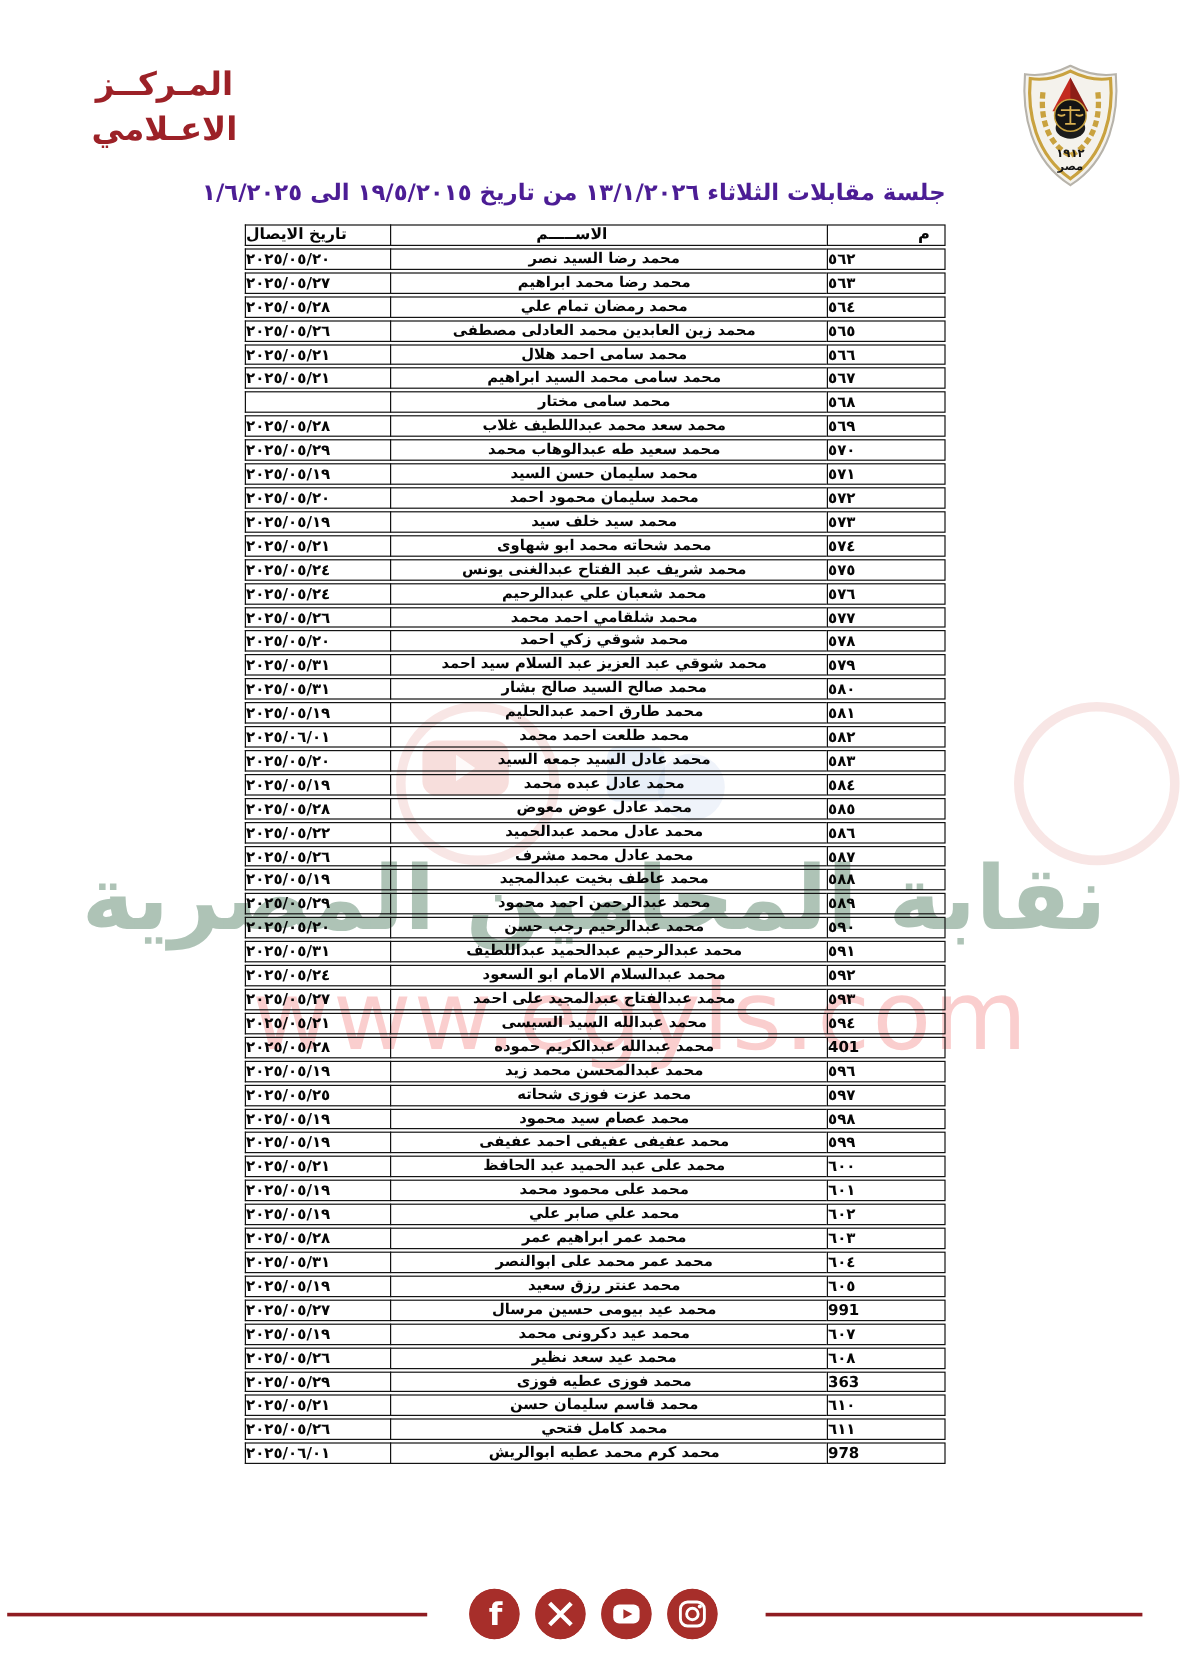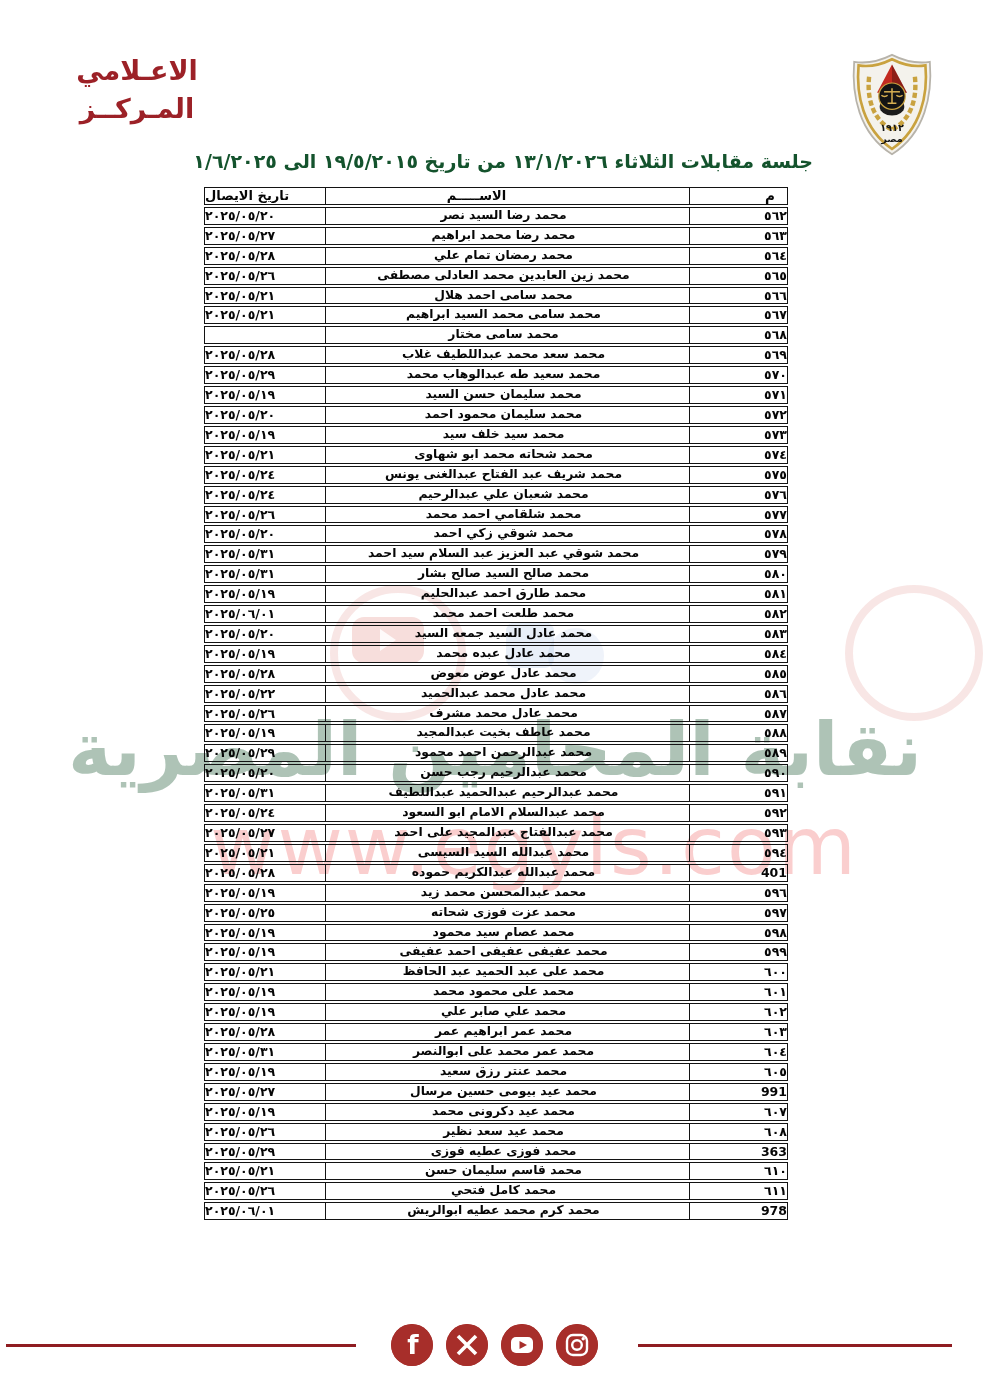--- a/index.html
+++ b/index.html
@@ -8,21 +8,21 @@
     font-family:"DejaVu Sans","Liberation Sans",sans-serif;overflow:hidden;
   }
   
   .brand{
     position:absolute;left:62px;top:52px;width:150px;text-align:center;
     color:#9c2127;font-weight:bold;font-size:27px;line-height:38px;direction:rtl;
   }
   .logo{position:absolute;left:848px;top:52px;width:88px;height:106px;}
   .title{
     position:absolute;left:204px;top:150px;width:584px;direction:rtl;text-align:right;
-    font-weight:bold;font-size:19px;color:#14532d;white-space:nowrap;margin-left:25px;
+    font-weight:bold;font-size:19px;color:#4c1d95;white-space:nowrap;
   }
   
   .wm-layer{position:absolute;inset:0;z-index:1;pointer-events:none;}
   .wm-ring{position:absolute;border-radius:50%;border:8px solid rgba(205,80,70,.14);}
   .wm-yt{position:absolute;left:352px;top:617px;width:72px;height:46px;border-radius:12px;
          background:rgba(215,90,80,.20);}
   .wm-yt:after{content:"";position:absolute;left:28px;top:12px;border-left:16px solid rgba(255,255,255,.85);
          border-top:11px solid transparent;border-bottom:11px solid transparent;}
   .wm-bluesq{position:absolute;left:506px;top:622px;width:48px;height:46px;border-radius:9px;
          background:rgba(120,160,215,.17);}
@@ -41,21 +41,21 @@
   table{
     border-collapse:separate;border-spacing:0 2.5px;table-layout:fixed;width:584px;
     direction:rtl;background:transparent;
   }
   th,td{
     height:15.6px;line-height:15.9px;padding:0;margin:0;background:transparent;
     border-top:1.6px solid #131313;border-bottom:1.6px solid #131313;
     font-weight:bold;color:#060606;overflow:hidden;white-space:nowrap;
   }
   col.w-num{width:99px;} col.w-name{width:364px;} col.w-date{width:121px;}
-  .c-num {border-right:1.9px solid #131313;border-left:1.7px solid #131313;text-align:right;font-size:12.5px;}
+  .c-num {border-right:1.9px solid #131313;border-left:1.7px solid #131313;text-align:left;font-size:12.5px;}
   .c-name{border-left:1.7px solid #131313;text-align:center;padding-right:8px;font-size:12.3px;}
   .c-date{border-left:1.9px solid #131313;text-align:left;padding-right:7px;font-size:12.5px;letter-spacing:.4px;}
   th.c-num{text-align:right;padding-right:12px;font-size:13.5px;}
   th.c-name{padding-right:62px;font-size:13px;}
   th.c-date{font-size:13px;padding-right:10px;letter-spacing:0;}
   
   .foot-line{position:absolute;top:1344px;height:3px;background:#8f1c21;z-index:2;}
   .fl-left{left:6px;width:350px;}
   .fl-right{left:638px;width:314px;}
   .social{position:absolute;left:391px;top:1324px;display:flex;gap:13px;z-index:2;}
@@ -68,22 +68,22 @@
   <div class="wm-ring" style="left:330px;top:585px;width:120px;height:120px;"></div>
   <div class="wm-yt"></div>
   <div class="wm-bluesq"></div>
   <div class="wm-bluec"></div>
   <div class="wm-ring" style="left:845px;top:585px;width:122px;height:120px;"></div>
   <div class="wm-text1">نقابة المحامين المصرية</div>
   <div class="wm-text2">www.egyls.com</div>
 </div>
 
 <div class="brand">
+  <div>المـركــز</div>
   <div>الاعـلامي</div>
-  <div>المـركــز</div>
 </div>
 
 <svg class="logo" viewBox="0 0 100 120">
   <path d="M50 3 C64 10 80 13 93 11 C96 48 88 92 50 116 C12 92 4 48 7 11 C20 13 36 10 50 3 Z" fill="#f4f2ec" stroke="#b7b3aa" stroke-width="2"></path>
   <path d="M50 8 C62 14 76 17 88 15 C91 48 83 87 50 110 C17 87 9 48 12 15 C24 17 38 14 50 8 Z" fill="none" stroke="#c9a23f" stroke-width="3"></path>
   <path d="M24 28 C21 55 30 78 50 88" fill="none" stroke="#c9a23f" stroke-width="5" stroke-dasharray="6 3"></path>
   <path d="M76 28 C79 55 70 78 50 88" fill="none" stroke="#c9a23f" stroke-width="5" stroke-dasharray="6 3"></path>
   <path d="M50 14 L33 46 L67 46 Z" fill="#c32a20"></path>
   <path d="M50 14 L67 46 L50 46 Z" fill="rgba(40,10,10,0.35)"></path>
   <ellipse cx="50" cy="62" rx="14" ry="10" fill="#1c1c1c"></ellipse>

